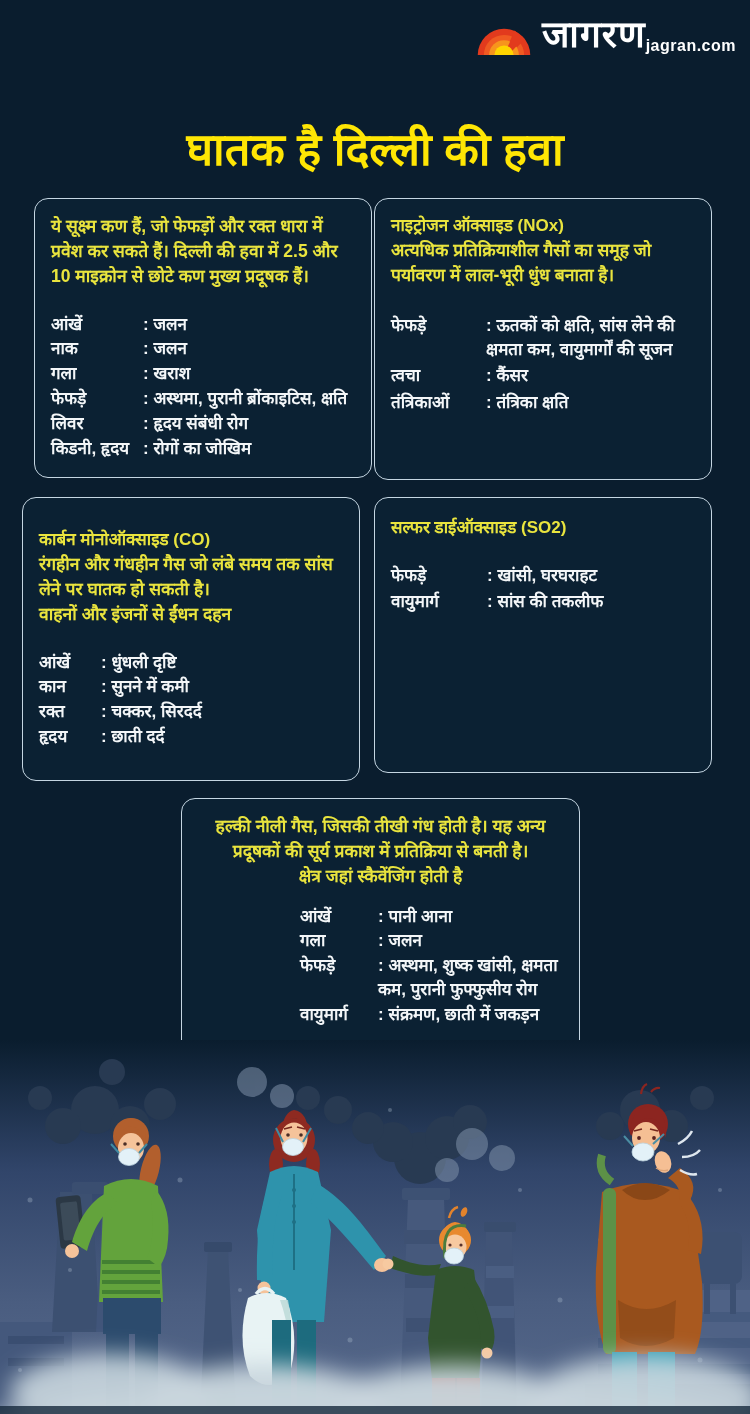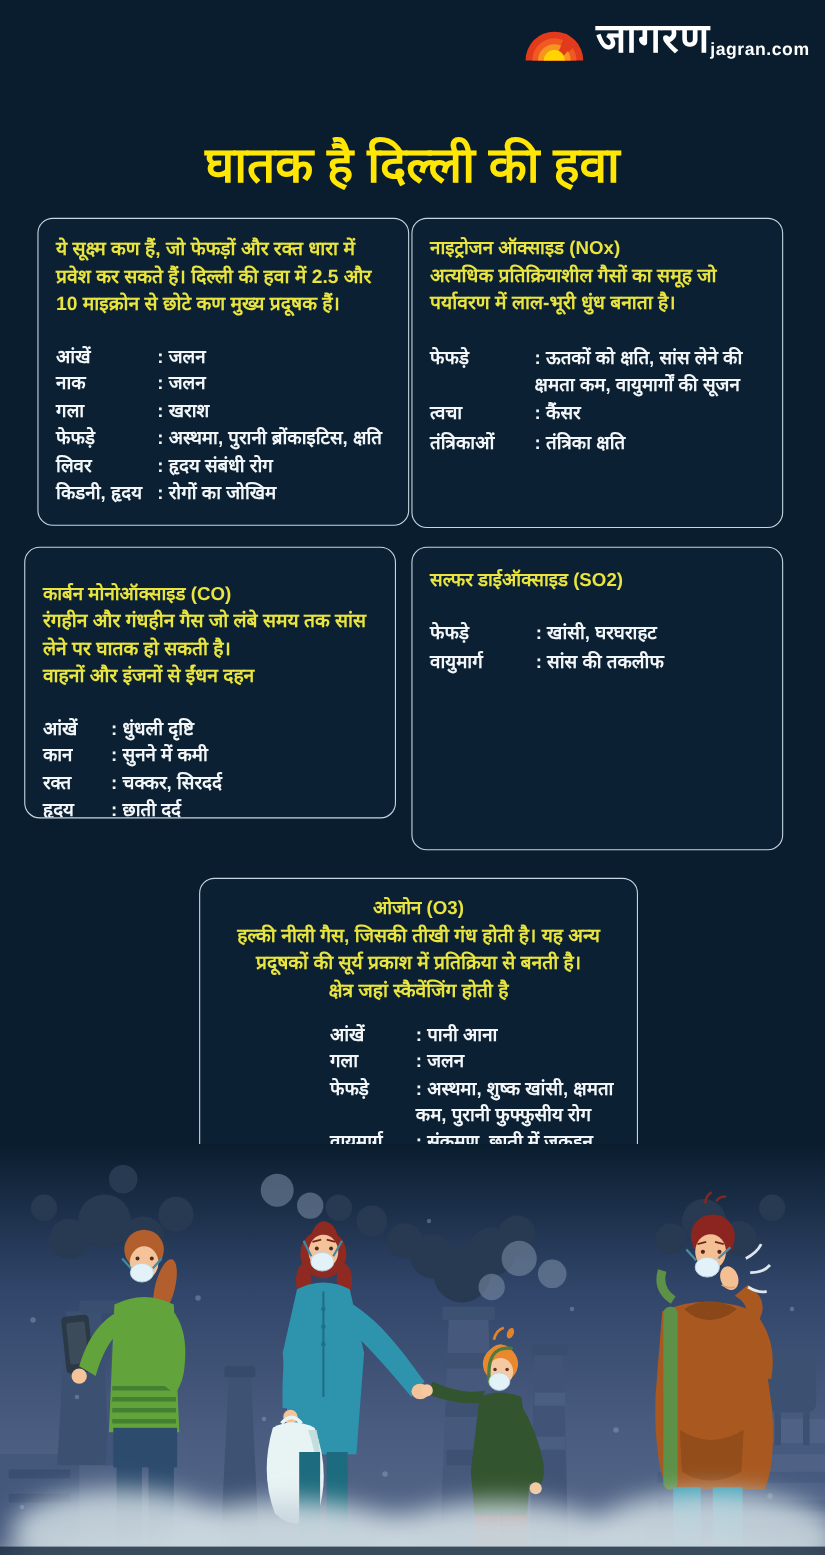--- a/index.html
+++ b/index.html
@@ -21,21 +21,21 @@
   }
   
   .box{
     position:absolute;box-sizing:border-box;overflow:hidden;
     background:var(--box_bg,#0b2133);
     border:1.5px solid var(--box_border,#c5d6e2);
     border-radius:14px;padding:15px 16px;
   }
   .b1{left:22px;top:198px;width:338px;height:280px;margin-left:12px;}
   .b2{left:374px;top:198px;width:338px;height:282px;}
-  .b3{left:22px;top:497px;width:338px;height:247px;padding-top:30px;}
+  .b3{left:22px;top:497px;width:338px;height:284px;padding-top:30px;}
   .b4{left:374px;top:497px;width:338px;height:276px;padding-top:18px;}
   .b5{left:181px;top:798px;width:399px;height:279px;text-align:center;}
   .hd{color:var(--text_yellow,#e9e43e);font-size:17px;font-weight:700;line-height:1.42;}
   .desc{color:var(--text_yellow,#e9e43e);font-size:17.5px;font-weight:700;line-height:1.42;white-space:pre-line;margin:0;}
   .effects{margin-top:24px;}
   .b2 .effects{margin-top:26px;}
   .b5 .effects{margin-top:16px;margin-left:102px;text-align:left;}
   .row{display:flex;align-items:flex-start;margin:1px 0;}
   .b2 .row{margin:3px 0;}
   .b4 .row{margin:2px 0;}
@@ -151,21 +151,20 @@
           <span class="val">: खांसी, घरघराहट</span>
         </div>
       <div class="row">
           <span class="lbl">वायुमार्ग</span>
           <span class="val">: सांस की तकलीफ</span>
         </div>
     </div>
   </section>
 
   <section class="box b5">
-    <div class="hd">ओजोन (O3)</div>
     <p class="desc">हल्की नीली गैस, जिसकी तीखी गंध होती है। यह अन्य प्रदूषकों की सूर्य प्रकाश में प्रतिक्रिया से बनती है।
 क्षेत्र जहां स्कैवेंजिंग होती है</p>
     <div class="effects">
       <div class="row">
           <span class="lbl">आंखें</span>
           <span class="val">: पानी आना</span>
         </div>
       <div class="row">
           <span class="lbl">गला</span>
           <span class="val">: जलन</span>

